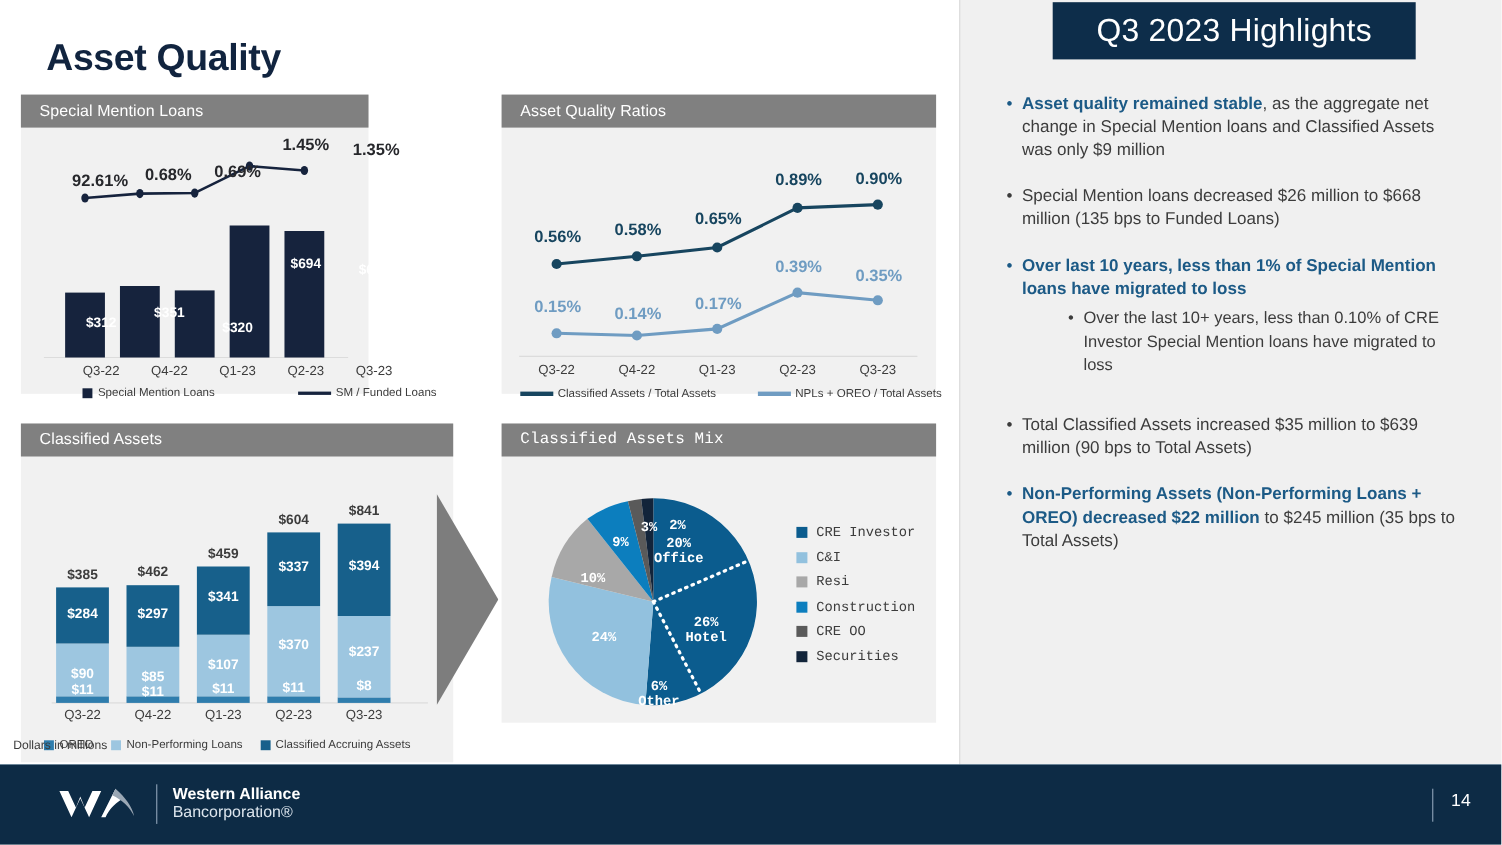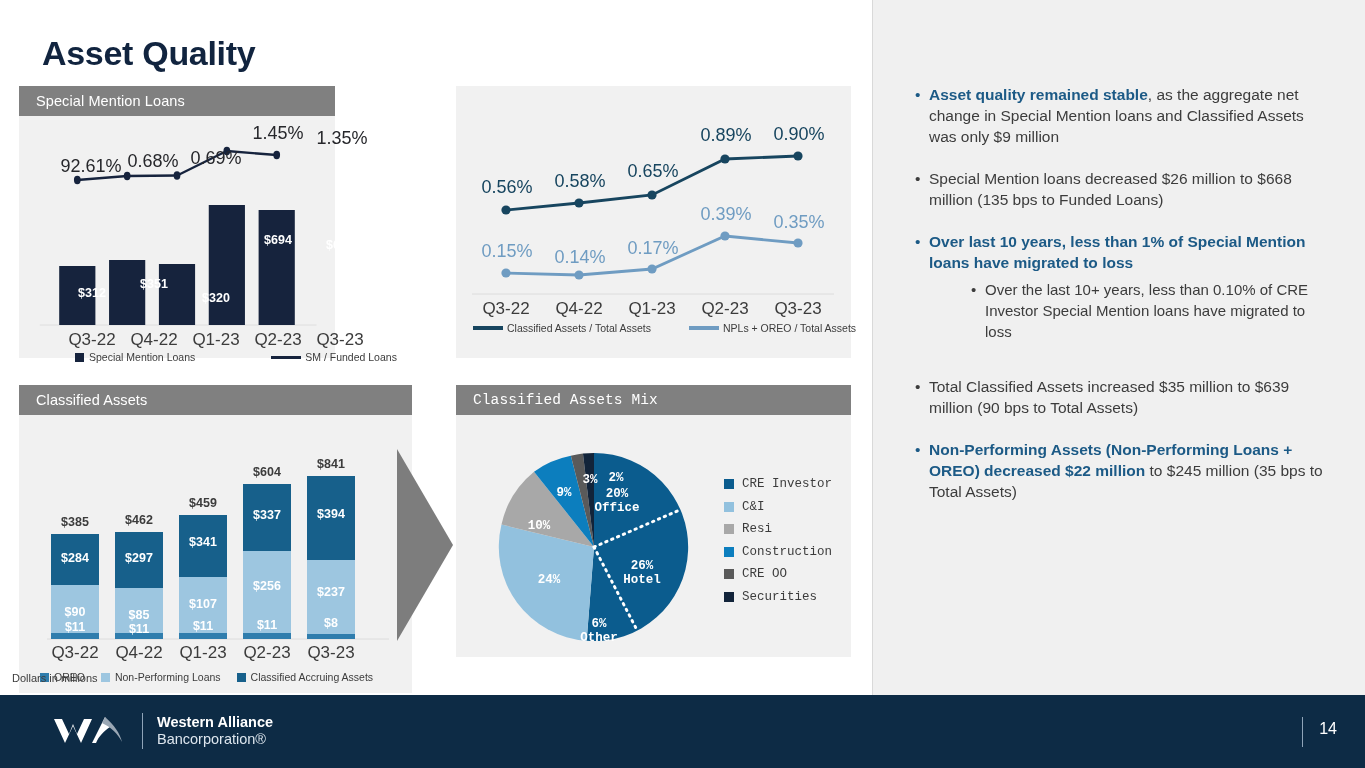--- a/index.html
+++ b/index.html
@@ -25,30 +25,30 @@
   .panel-body{position:relative;width:100%;}
 
   #panel-sml{left:19px;top:86px;width:316px;height:272px;}
   #panel-aqr{left:456px;top:86px;width:395px;height:272px;}
   #panel-ca {left:19px;top:385px;width:393px;height:308px;}
   #panel-cam{left:456px;top:385px;width:395px;height:272px;font-family:Liberation Mono, monospace;}
 
   
   .chart{position:absolute;left:0;top:0;width:100%;height:100%;}
   .xlab{
-    position:absolute;font-size:17px;color:#3c3c3c;text-align:center;
+    position:absolute;font-size:12px;color:#3c3c3c;text-align:center;
     transform:translateX(-50%);white-space:nowrap;
   }
   .bar-label{
     position:absolute;font-size:12.5px;font-weight:bold;color:#ffffff;
     text-align:center;transform:translateX(-50%);white-space:nowrap;
   }
   .bar-label.dark{color:#3c3c3c;}
   .pct-label{
-    position:absolute;font-size:18px;font-weight:normal;color:#26272b;
+    position:absolute;font-size:15px;font-weight:bold;color:#26272b;
     transform:translateX(-50%);white-space:nowrap;
   }
   .pct-label.navy{color:#17455f;}
   .pct-label.steel{color:#6f9cc2;}
   .legend{
     position:absolute;display:flex;align-items:center;
     font-size:10.5px;color:#3c3c3c;white-space:nowrap;
   }
   .legend .sw{width:9px;height:9px;margin-right:5px;display:inline-block;}
   .legend .ln{width:30px;height:3px;margin-right:4px;display:inline-block;}
@@ -154,20 +154,21 @@
         </span>
         <span class="legend-item" style="margin-left:60px">
           <span class="ln" style="background:#16233d"></span>
           <span>SM / Funded Loans</span>
         </span>
       </div>
     </div>
   </div>
 
   <div class="panel" id="panel-aqr">
+    <div class="panel-header">Asset Quality Ratios</div>
     <div class="panel-body" style="height:242px">
       <svg class="chart" viewBox="0 0 395 242" preserveAspectRatio="none">
         <line x1="16" y1="208" x2="378" y2="208" stroke="#dcdcdc" stroke-width="1"></line>
 
         <polyline points="50,124 123,117 196,109 269,73 342,70" fill="none" stroke="#17455f" stroke-width="2.8"></polyline>
         <circle cx="50" cy="124" r="4.6" fill="#17455f"></circle>
         <circle cx="123" cy="117" r="4.6" fill="#17455f"></circle>
         <circle cx="196" cy="109" r="4.6" fill="#17455f"></circle>
         <circle cx="269" cy="73" r="4.6" fill="#17455f"></circle>
         <circle cx="342" cy="70" r="4.6" fill="#17455f"></circle>
@@ -246,21 +247,21 @@
 
       <div class="bar-label" style="left:56px;top:136px">$284</div>
       <div class="bar-label" style="left:120px;top:136px">$297</div>
       <div class="bar-label" style="left:184px;top:120px">$341</div>
       <div class="bar-label" style="left:248px;top:93px">$337</div>
       <div class="bar-label" style="left:312px;top:92px">$394</div>
 
       <div class="bar-label" style="left:56px;top:190px">$90</div>
       <div class="bar-label" style="left:120px;top:193px">$85</div>
       <div class="bar-label" style="left:184px;top:182px">$107</div>
-      <div class="bar-label" style="left:248px;top:164px">$256</div>
+      <div class="bar-label" style="left:248px;top:164px">$370</div>
       <div class="bar-label" style="left:312px;top:170px">$237</div>
 
       <div class="bar-label" style="left:56px;top:205px">$11</div>
       <div class="bar-label" style="left:120px;top:207px">$11</div>
       <div class="bar-label" style="left:184px;top:204px">$11</div>
       <div class="bar-label" style="left:248px;top:203px">$11</div>
       <div class="bar-label" style="left:312px;top:201px">$8</div>
 
       <div class="xlab" style="left:56px;top:228px">Q3-22</div>
       <div class="xlab" style="left:120px;top:228px">Q4-22</div>
@@ -349,20 +350,23 @@
   </div>
 
   <svg id="flow-arrow" viewBox="0 0 56 192">
     <polygon points="0,0 56,96 0,192" fill="#7d7d7d"></polygon>
   </svg>
 
   <div id="footnote">Dollars in millions</div>
 </div>
 
 <div id="right-panel">
+  <div id="highlights-title-box">
+    <span id="highlights-title">Q3 2023 Highlights</span>
+  </div>
 
   <div id="bullets">
     <div class="bullet accent">
       <span class="dot">•</span>
       <span class="txt"><span class="hl">Asset quality remained stable</span><span>, as the aggregate net change in Special Mention loans and Classified Assets was only $9 million</span></span>
     </div>
 
     <div class="bullet">
       <span class="dot">•</span>
       <span class="txt">Special Mention loans decreased $26 million to $668 million (135 bps to Funded Loans)</span>

